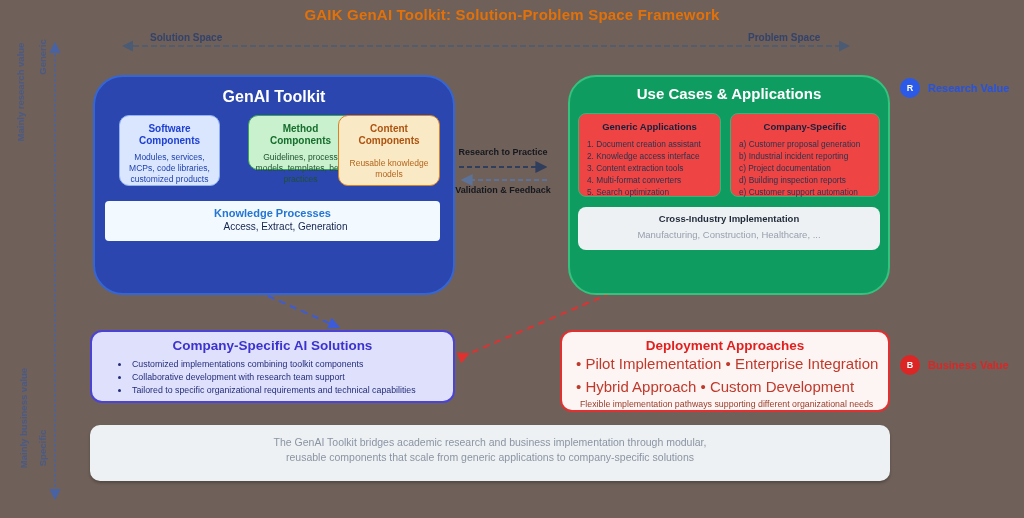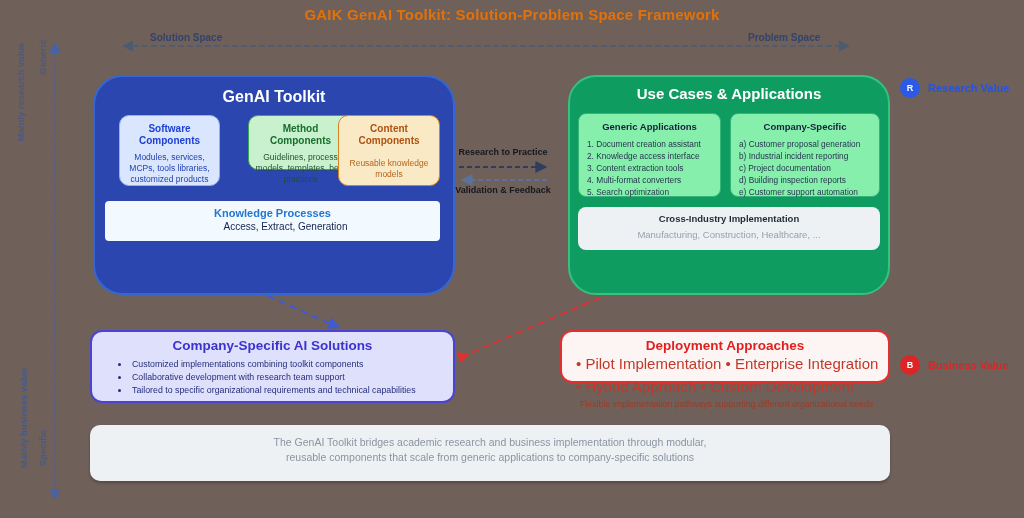--- a/index.html
+++ b/index.html
@@ -48,21 +48,21 @@
   }
   .knowledge-title{color:#2476d2;font-size:11px;font-weight:bold;}
   .knowledge-sub{color:#15234d;font-size:10px;margin-top:2px;margin-left:26px;}
 
   
   .usecase-box{
     left:568px;top:75px;width:322px;height:220px;box-sizing:border-box;
     background:#0f9c60;border:2px solid #35c27e;border-radius:28px;
   }
   .usecase-title{left:568px;top:85px;width:322px;text-align:center;color:#ffffff;font-size:15px;font-weight:bold;}
-  .apps-box{box-sizing:border-box;background:#86efac;border:1.5px solid #35b57a;border-radius:8px;padding:7px 8px 4px 8px;}
+  .apps-box{box-sizing:border-box;background:#ef4444;border:1.5px solid #35b57a;border-radius:8px;padding:7px 8px 4px 8px;}
   .apps-title{font-size:9.5px;font-weight:bold;color:#14203c;text-align:center;margin-bottom:6px;}
   .apps-list{font-size:8.3px;color:#27354f;line-height:1.45;}
   .apps-generic{left:578px;top:113px;width:143px;height:84px;}
   .apps-company{left:730px;top:113px;width:150px;height:84px;}
   .cross-bar{
     left:578px;top:207px;width:302px;height:43px;box-sizing:border-box;
     background:#eef1f4;border-radius:8px;text-align:center;padding-top:6px;
   }
   .cross-title{color:#1f2937;font-size:9.5px;font-weight:bold;}
   .cross-sub{color:#97a0ae;font-size:9.5px;margin-top:5px;}
@@ -85,21 +85,21 @@
   .solutions-box{
     left:90px;top:330px;width:365px;height:73px;box-sizing:border-box;
     background:#dfe1fc;border:2px solid #4b43d6;border-radius:12px;padding-top:6px;
   }
   .solutions-title{text-align:center;color:#3b32cf;font-size:13.5px;font-weight:bold;}
   .solutions-list{margin:5px 0 0 0;padding-left:38px;color:#232d7a;font-size:8.8px;line-height:1.45;}
   .solutions-list li{padding-left:2px;}
 
   
   .deploy-box{
-    left:560px;top:330px;width:330px;height:53px;box-sizing:border-box;
+    left:560px;top:330px;width:330px;height:82px;box-sizing:border-box;
     background:#fdf5f3;border:2px solid #e23030;border-radius:12px;padding-top:6px;
   }
   .deploy-title{text-align:center;color:#e01f1f;font-size:13.5px;font-weight:bold;}
   .deploy-line{color:#c0392b;font-size:15px;line-height:1.5;padding-left:14px;}
   .deploy-note{color:#9a3c2a;font-size:8.8px;line-height:1.5;padding-left:18px;}
 
   
   .footer-bar{
     left:90px;top:425px;width:800px;height:56px;box-sizing:border-box;
     background:#eef1f3;border-radius:10px;text-align:center;padding-top:8px;
@@ -156,21 +156,21 @@
   <div class="abs v-label" style="left:20px;top:92px;">Mainly research value</div>
   <div class="abs v-label" style="left:42px;top:57px;">Generic</div>
   <div class="abs v-label" style="left:23px;top:418px;">Mainly business value</div>
   <div class="abs v-label" style="left:42px;top:448px;">Specific</div>
 
   <div class="abs toolkit-box"></div>
   <div class="abs toolkit-title">GenAI Toolkit</div>
 
   <div class="abs comp-box comp-software">
     <div class="comp-title">Software Components</div>
-    <div class="comp-body">Modules, services, MCPs, tools libraries, customized products</div>
+    <div class="comp-body">Modules, services, MCPs, code libraries, customized products</div>
   </div>
   <div class="abs comp-box comp-method">
     <div class="comp-title">Method Components</div>
     <div class="comp-body">Guidelines, process models, templates, best practices</div>
   </div>
   <div class="abs comp-box comp-content">
     <div class="comp-title">Content Components</div>
     <div class="comp-body">Reusable knowledge models</div>
   </div>
 

